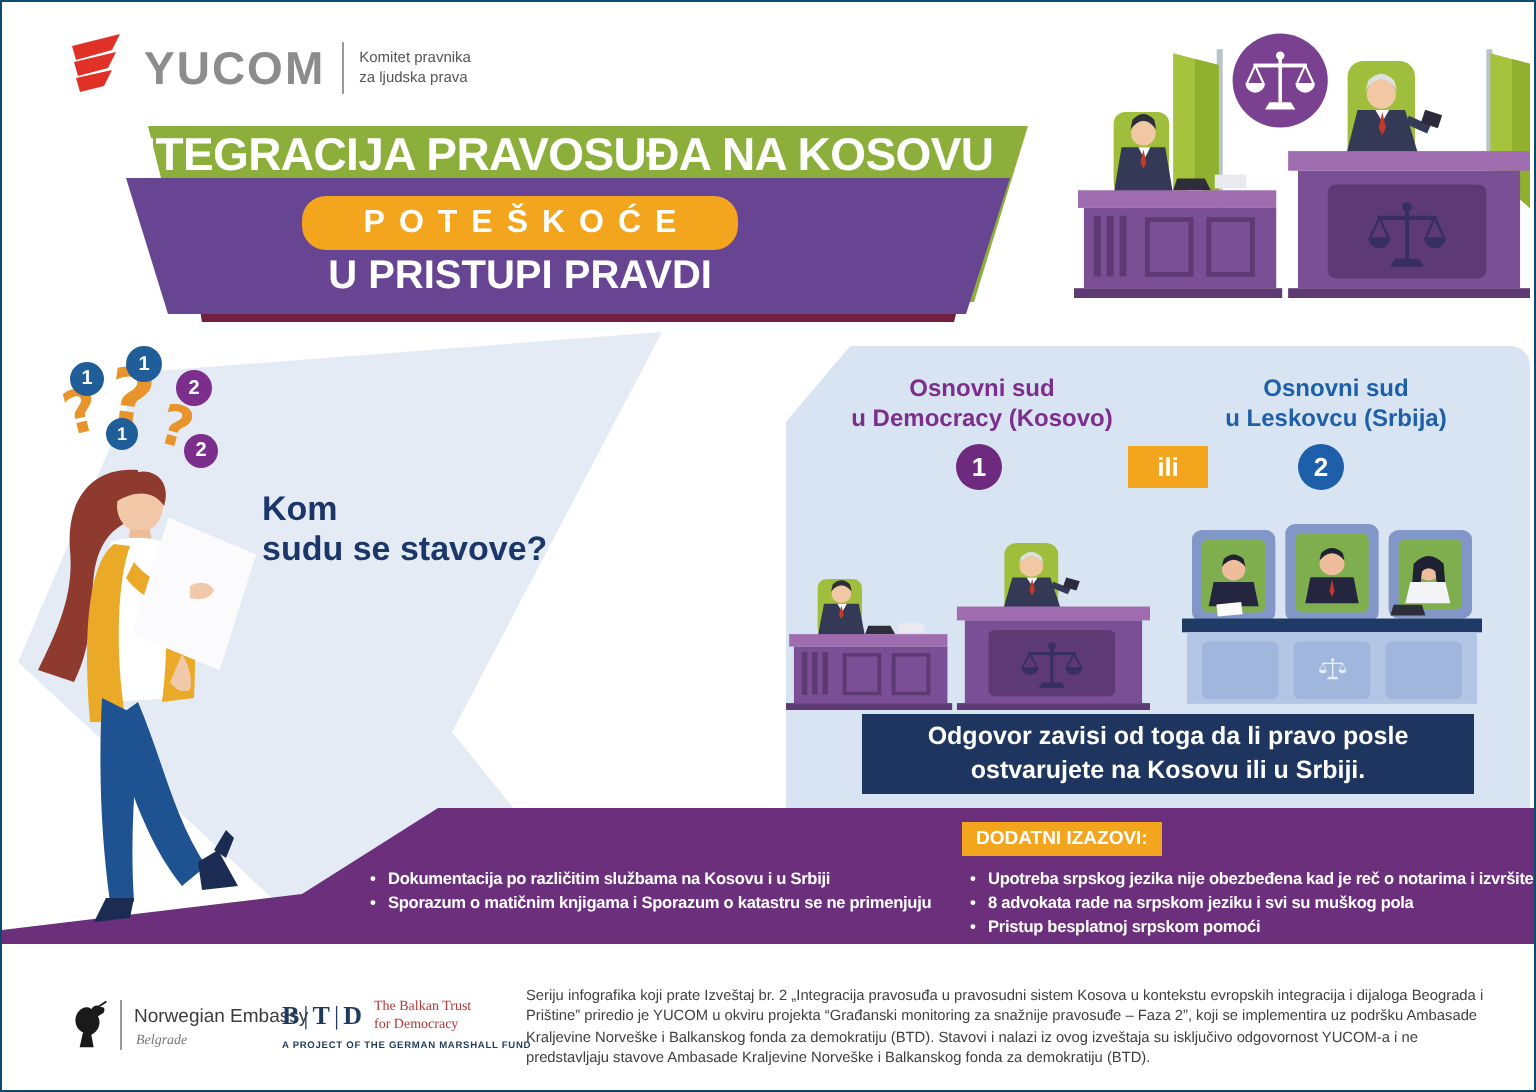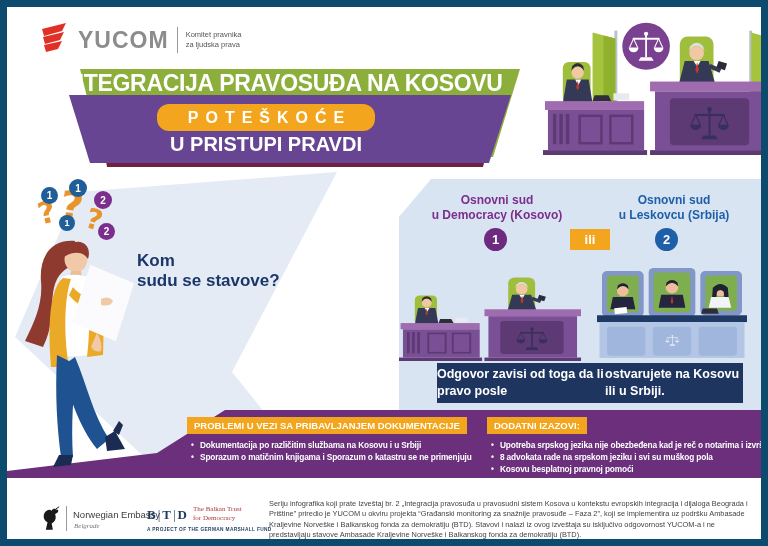--- a/index.html
+++ b/index.html
@@ -1,19 +1,19 @@
 <!DOCTYPE html>
 <html><head>
 <meta charset="utf-8">
 <style>
   * { margin:0; padding:0; box-sizing:border-box; }
   html,body { background:#fff; }
   body { font-family:"Liberation Sans", sans-serif; }
   .frame { position:relative; width:768px; height:546px; background:#fff;
-           border:7px solid #0c4a6e; overflow:hidden; }
+           border:1px solid #0c4a6e; overflow:hidden; }
 
   
   .logo { position:absolute; left:33px; top:16px; display:flex; align-items:center; z-index:7; }
   .logo-mark { width:30px; height:34px; }
   .logo-word { font-size:23px; font-weight:bold; color:#8c8c8c; letter-spacing:1px; margin-left:8px; }
   .logo-div { width:1px; height:26px; background:#9a9a9a; margin:0 8px; }
   .logo-tag { font-size:7.5px; color:#555; line-height:1.35; }
 
   
   .banner-green { position:absolute; left:0; top:0; width:540px; height:170px; z-index:5;
@@ -57,21 +57,21 @@
     color:#fff; font-size:13px; font-weight:bold; display:flex; align-items:center; justify-content:center; }
   .num-1 { left:477px; top:221px; background:#6d2a7e; }
   .num-2 { left:648px; top:221px; background:#1d5fa8; }
   .ili { position:absolute; left:563px; top:222px; width:40px; height:21px; z-index:6;
     background:#f2a51d; color:#fff; font-size:13px; font-weight:bold;
     display:flex; align-items:center; justify-content:center; }
   .court-svg-1 { position:absolute; left:392px; top:254px; width:182px; height:100px; z-index:4; }
   .court-svg-2 { position:absolute; left:590px; top:261px; width:150px; height:93px; z-index:4; }
   .answer { position:absolute; left:430px; top:356px; width:306px; height:40px; z-index:6;
     background:#1e3560; color:#fff; font-size:12.5px; font-weight:bold; line-height:1.35;
-    display:flex; flex-direction:row; align-items:center; justify-content:center; text-align:left; }
+    display:flex; flex-direction:column; align-items:center; justify-content:center; text-align:right; }
 
   
   .topcourt { position:absolute; left:536px; top:6px; width:228px; height:142px; z-index:2; }
 
   
   .woman { position:absolute; left:6px; top:228px; width:132px; height:240px; z-index:5; }
 
   
   .band { position:absolute; left:0; top:402px; width:768px; height:69px; z-index:4;
     background:#6b2f7c;
@@ -277,30 +277,29 @@
   <svg class="court-svg-2" viewBox="0 0 180 122" preserveAspectRatio="none">
     <use href="#court-blue"></use>
   </svg>
 
   <div class="answer">
     <span>Odgovor zavisi od toga da li pravo posle</span>
     <span>ostvarujete na Kosovu ili u Srbiji.</span>
   </div>
 
   <div class="band"></div>
-  <div class="band-header hdr-problems">PROBLEMI U VEZI SA PRIBAVLJANJEM DOKUMENTACIJE</div>
   <ul class="band-list list-problems">
     <li>Dokumentacija po različitim službama na Kosovu i u Srbiji</li>
     <li>Sporazum o matičnim knjigama i Sporazum o katastru se ne primenjuju</li>
   </ul>
   <div class="band-header hdr-challenges">DODATNI IZAZOVI:</div>
   <ul class="band-list list-challenges">
     <li>Upotreba srpskog jezika nije obezbeđena kad je reč o notarima i izvršiteljima</li>
     <li>8 advokata rade na srpskom jeziku i svi su muškog pola</li>
-    <li>Kosovu besplatnoj pravnoj pomoći</li>
+    <li>Pristup besplatnoj srpskom pomoći</li>
   </ul>
 
   <div class="footer">
     <svg class="crest" viewBox="0 0 24 30">
       <path d="M7 29 L9 20 C4.5 18 3 12 6 8 C8.2 5 12 4 14 6.2 C15 4 18 3 19.4 5 C21.4 4.2 22.6 6 21.4 8.2 L18 10.4 C20.2 14.4 18.2 19.6 14 21.4 L15.4 29 Z" fill="#1a1a1a"></path>
       <path d="M18.5 4.5 L23 1.5" stroke="#1a1a1a" stroke-width="1.2"></path>
     </svg>
     <div class="embassy-div"></div>
     <div class="embassy-name">Norwegian Embassy</div>
     <div class="embassy-city">Belgrade</div>

